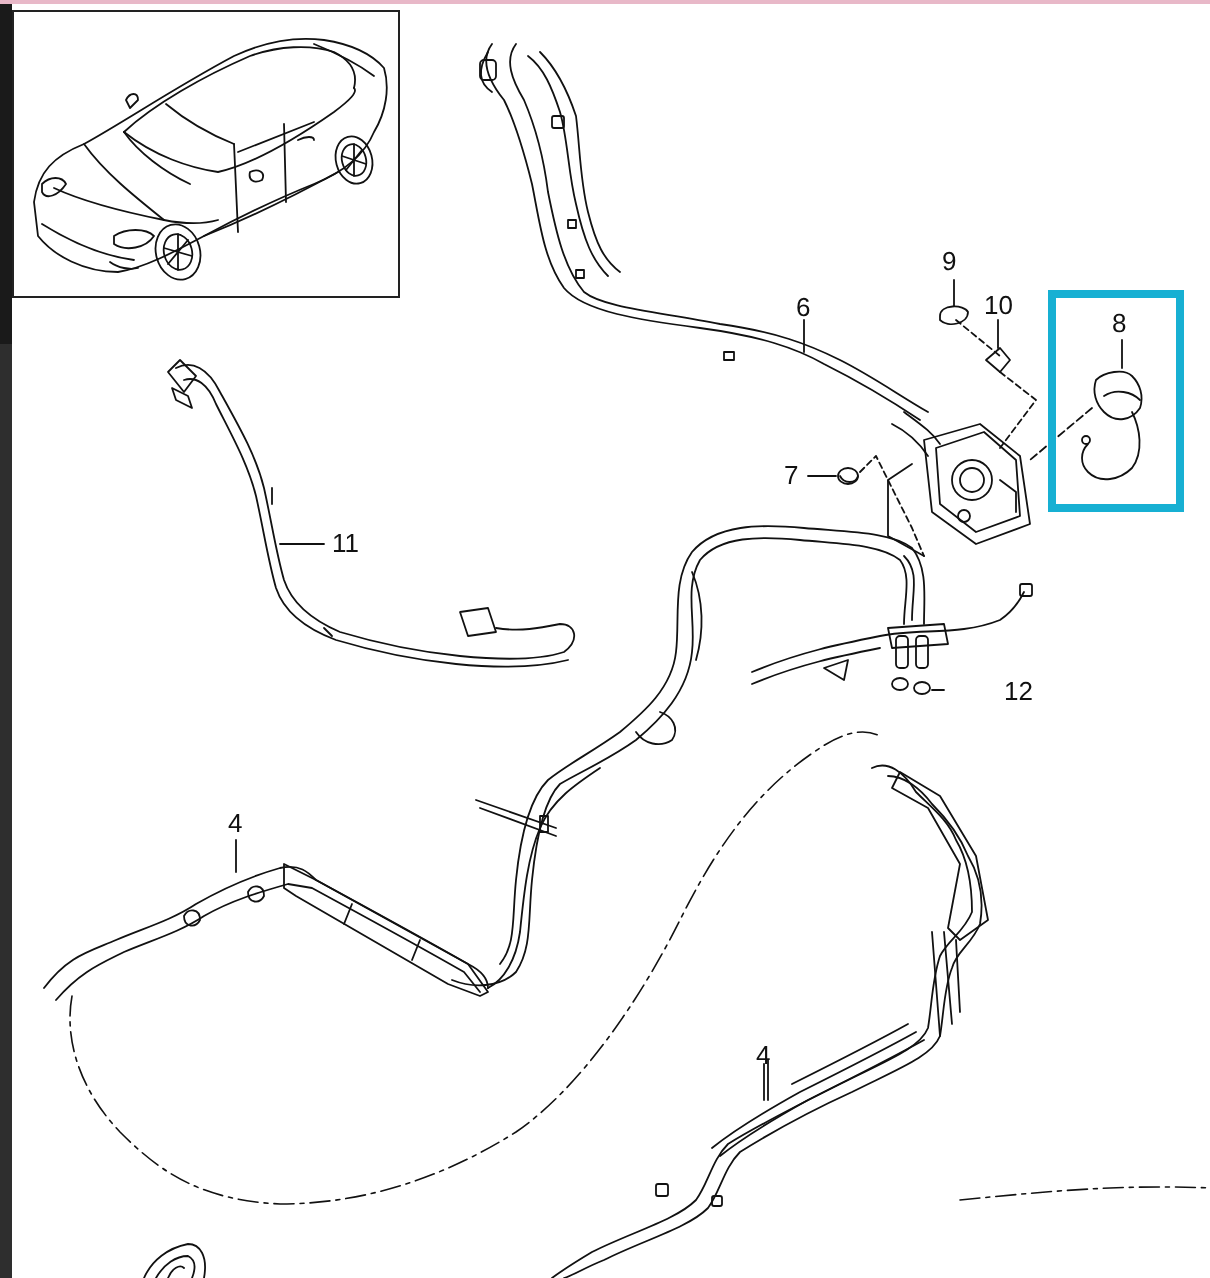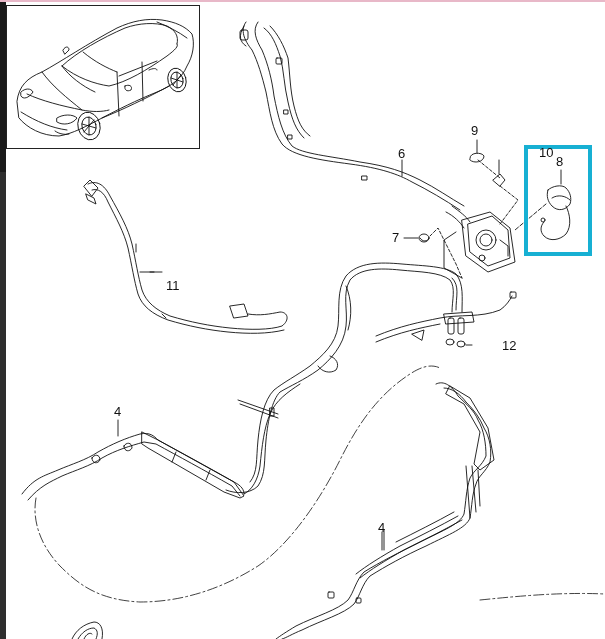--- a/index.html
+++ b/index.html
@@ -208,19 +208,19 @@
       <line x1="140" y1="272" x2="154" y2="272"></line>
       <line x1="384" y1="530" x2="384" y2="550"></line>
     </g>
   </g>
 </svg>
 
 <div class="highlight"></div>
 
 <div class="callout" style="left:398px; top:147px;">6</div>
 <div class="callout" style="left:471px; top:124px;">9</div>
-<div class="callout" style="left:492px; top:146px;margin-left:47px;">10</div>
+<div class="callout" style="left:492px; top:146px;">10</div>
 <div class="callout" style="left:556px; top:155px;">8</div>
 <div class="callout" style="left:392px; top:231px;">7</div>
-<div class="callout" style="left:166px; top:279px;text-align:center;">11</div>
+<div class="callout" style="left:166px; top:265px;text-align:center;">11</div>
 <div class="callout" style="left:474px; top:339px;margin-left:28px;">12</div>
 <div class="callout" style="left:114px; top:405px;">4</div>
 <div class="callout" style="left:378px; top:521px;">4</div>
 
 </body></html>

